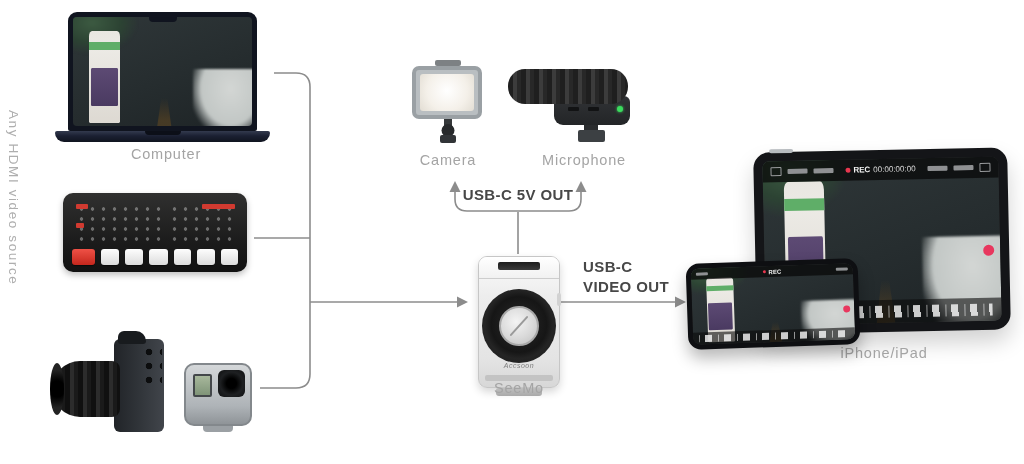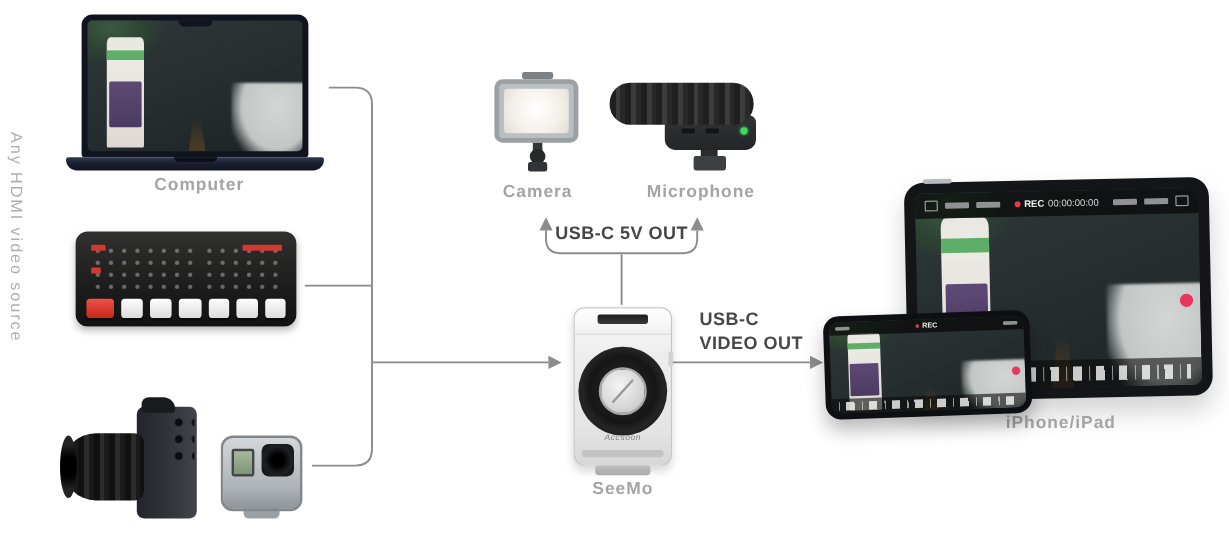--- a/index.html
+++ b/index.html
@@ -5,21 +5,21 @@
   html,body{margin:0;padding:0;background:#ffffff;}
   .canvas{
     position:relative;width:1024px;height:464px;overflow:hidden;background:#ffffff;
     font-family:"Liberation Sans", sans-serif;
   }
   svg.connectors{position:absolute;left:0;top:0;z-index:1;}
 
   
   .dev-label{
     position:absolute;z-index:3;text-align:center;
-    color:#a4a4a4;font-size:14.5px;letter-spacing:.8px;font-weight:700;
+    color:#a4a4a4;font-size:14.5px;letter-spacing:.8px;font-weight:400;
   }
   .conn-label{
     position:absolute;z-index:3;color:#474747;font-weight:700;
     font-size:15px;letter-spacing:.4px;
   }
   .vlabel{
     position:absolute;left:6px;top:110px;height:240px;z-index:3;
     writing-mode:vertical-rl;text-orientation:mixed;
     color:#aeaeae;font-size:13.5px;letter-spacing:1.6px;white-space:nowrap;
   }
@@ -299,21 +299,21 @@
         <div class="seemo-knob">
           <div class="seemo-needle"></div>
         </div>
       </div>
       <div class="seemo-brand">Accsoon</div>
       <div class="seemo-strip"></div>
       <div class="seemo-sidebtn"></div>
     </div>
     <div class="seemo-foot"></div>
   </div>
-  <div class="dev-label" style="left:469px;top:400px;width:100px;">SeeMo</div>
+  <div class="dev-label" style="left:469px;top:380px;width:100px;">SeeMo</div>
 
   <div class="ipad">
     <div class="ipad-btn"></div>
     <div class="ipad-screen">
       <div class="scene">
         <div class="sc-plant"></div>
         <div class="sc-bottle">
           <div class="sc-bottle-cap"></div>
           <div class="sc-bottle-label"></div>
         </div>

